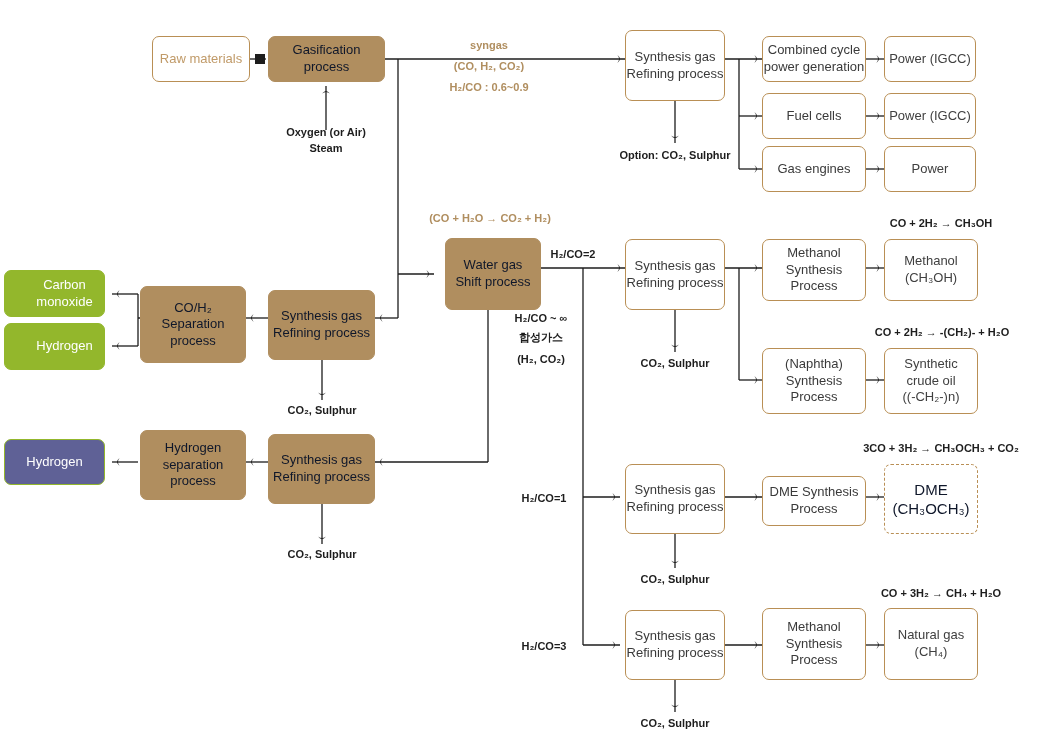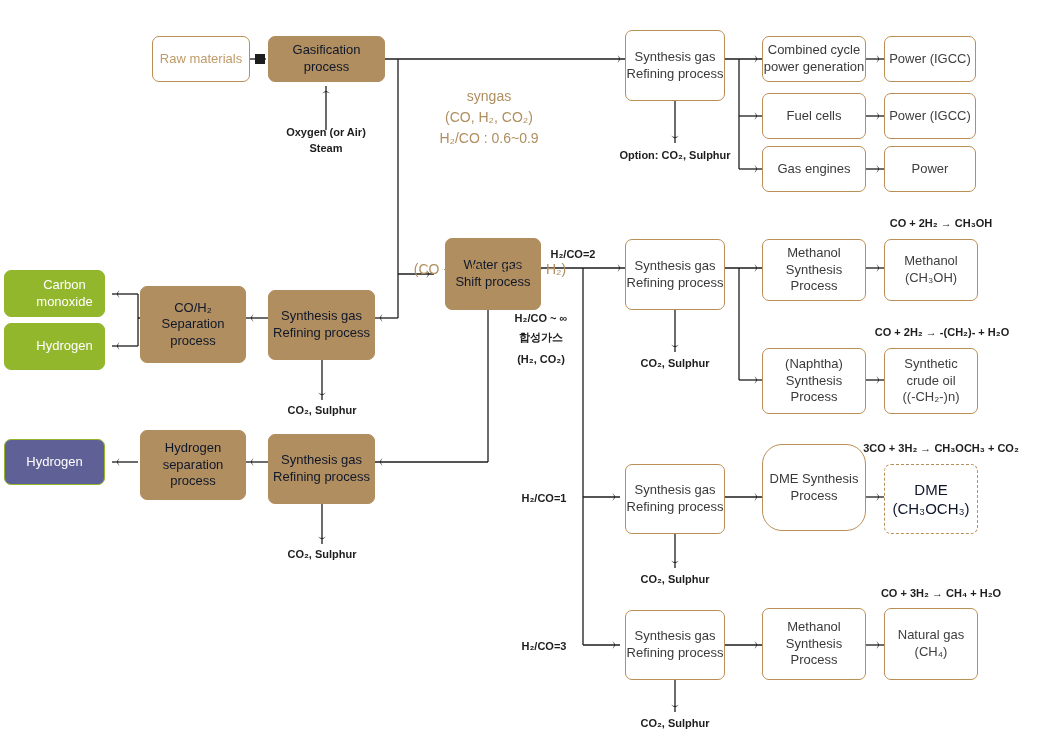--- a/index.html
+++ b/index.html
@@ -87,23 +87,22 @@
     white-space: pre-line;
     z-index: 3;
   }
   .lbl-dark {
     color: #1d1d1d;
     font-size: 11px;
     font-weight: bold;
   }
   .lbl-tan {
     color: #b08e5f;
-    font-size: 14px;
-    font-weight: normal;
-    margin-top: 48px;
+    font-size: 11px;
+    font-weight: bold;
   }
 </style>
 </head>
 <body>
 
 <div id="canvas">
 
   <svg id="wires" viewBox="0 0 1050 740">
     <defs>
       <marker id="ah" markerWidth="9" markerHeight="9" refX="7.6" refY="4.5" orient="auto" markerUnits="userSpaceOnUse">
@@ -224,21 +223,21 @@
 
   <div class="node n-filled" style="left:268px;top:434px;width:107px;height:70px;">Synthesis gas
 Refining process</div>
   <div class="node n-filled" style="left:140px;top:430px;width:106px;height:70px;">Hydrogen
 separation
 process</div>
   <div class="node n-blue" style="left:4px;top:439px;width:101px;height:46px;">Hydrogen</div>
 
   <div class="node n-outline" style="left:625px;top:464px;width:100px;height:70px;">Synthesis gas
 Refining process</div>
-  <div class="node n-outline" style="left:762px;top:444px;width:104px;height:87px;border-radius:20px;">DME Synthesis
+  <div class="node n-outline" style="left:762px;top:476px;width:104px;height:50px;">DME Synthesis
 Process</div>
   <div class="node n-dashed" style="left:884px;top:464px;width:94px;height:70px;">DME
 (CH₃OCH₃)</div>
 
   <div class="node n-outline" style="left:625px;top:610px;width:100px;height:70px;">Synthesis gas
 Refining process</div>
   <div class="node n-outline" style="left:762px;top:608px;width:104px;height:72px;">Methanol
 Synthesis
 Process</div>
   <div class="node n-product" style="left:884px;top:608px;width:94px;height:72px;">Natural gas

